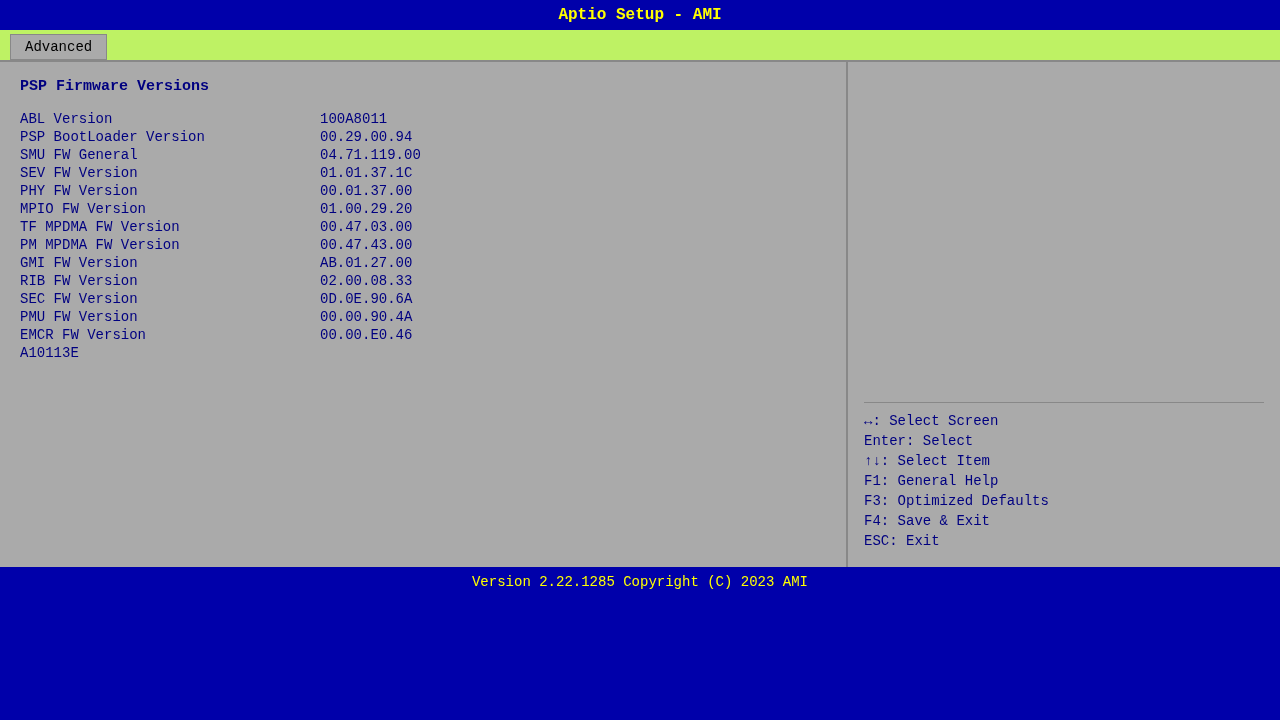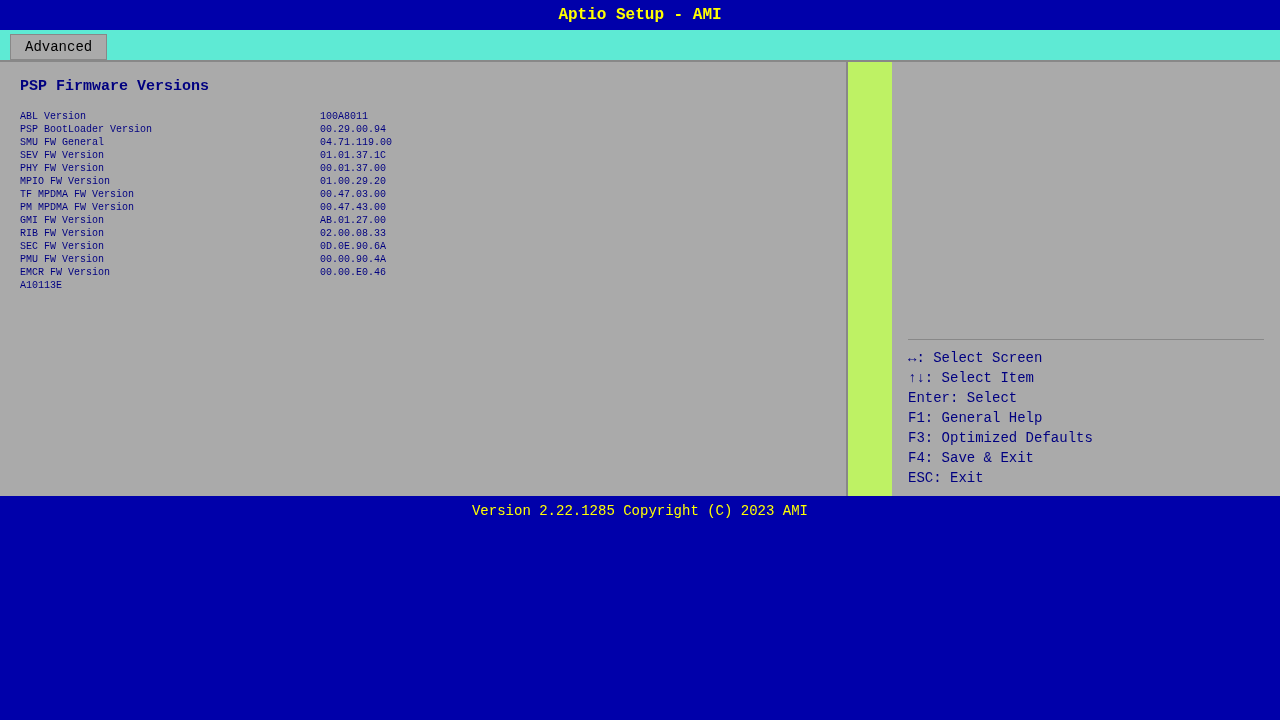--- a/index.html
+++ b/index.html
@@ -16,64 +16,63 @@
     }
     #title-bar {
       background-color: #0000AA;
       text-align: center;
       padding: 6px 15px;
       color: #FFFF00;
       font-size: 16px;
       font-weight: bold;
     }
     #tab-bar {
-      background-color: #5eead4;
+      background-color: #bef264;
       padding: 4px 0 0 10px;
       display: flex;
     }
     .tab {
       background-color: #AAAAAA;
       color: #000000;
       padding: 4px 14px;
       font-size: 14px;
       font-family: 'Courier New', Courier, monospace;
       border: 1px solid #888;
     }
     #main-content {
       display: flex;
       width: 1280px;
-      height: 436px;
-      background-color: #bef264;
+      height: 507px;
+      background-color: #000000;
       border-top: 2px solid #888;
     }
     #left-panel {
       flex: 0 0 848px;
       background-color: #AAAAAA;
       padding: 16px 20px;
       border-right: 2px solid #888888;
     }
     #right-panel {
       flex: 1;
       background-color: #AAAAAA;
-      padding: 6px 16px;
+      padding: 14px 16px;
       display: flex;
       flex-direction: column;
-      margin-left: 44px;
     }
     .section-title {
       color: #000080;
       font-size: 15px;
       font-weight: bold;
       margin-bottom: 16px;
       font-family: 'Courier New', Courier, monospace;
     }
     .fw-row {
       display: flex;
       margin-bottom: 2px;
-      font-size: 10px;
+      font-size: 14px;
       font-family: 'Courier New', Courier, monospace;
       color: #000080;
     }
     .fw-label {
       flex: 0 0 300px;
       color: #000080;
     }
     .fw-value {
       color: #000080;
     }
@@ -174,22 +173,22 @@
         <div class="fw-row">
           <span class="fw-value">A10113E</span>
         </div>
       </div>
   </div>
   <div id="right-panel">
     <div id="help-area">
       <hr class="help-divider">
       <div id="help-items">
           <div class="help-item">↔: Select Screen</div>
+          <div class="help-item">Enter: Select</div>
           <div class="help-item">↑↓: Select Item</div>
-          <div class="help-item">Enter: Select</div>
           <div class="help-item">F1: General Help</div>
           <div class="help-item">F3: Optimized Defaults</div>
           <div class="help-item">F4: Save &amp; Exit</div>
           <div class="help-item">ESC: Exit</div>
         </div>
     </div>
   </div>
 </div>
 
 <div id="footer">

